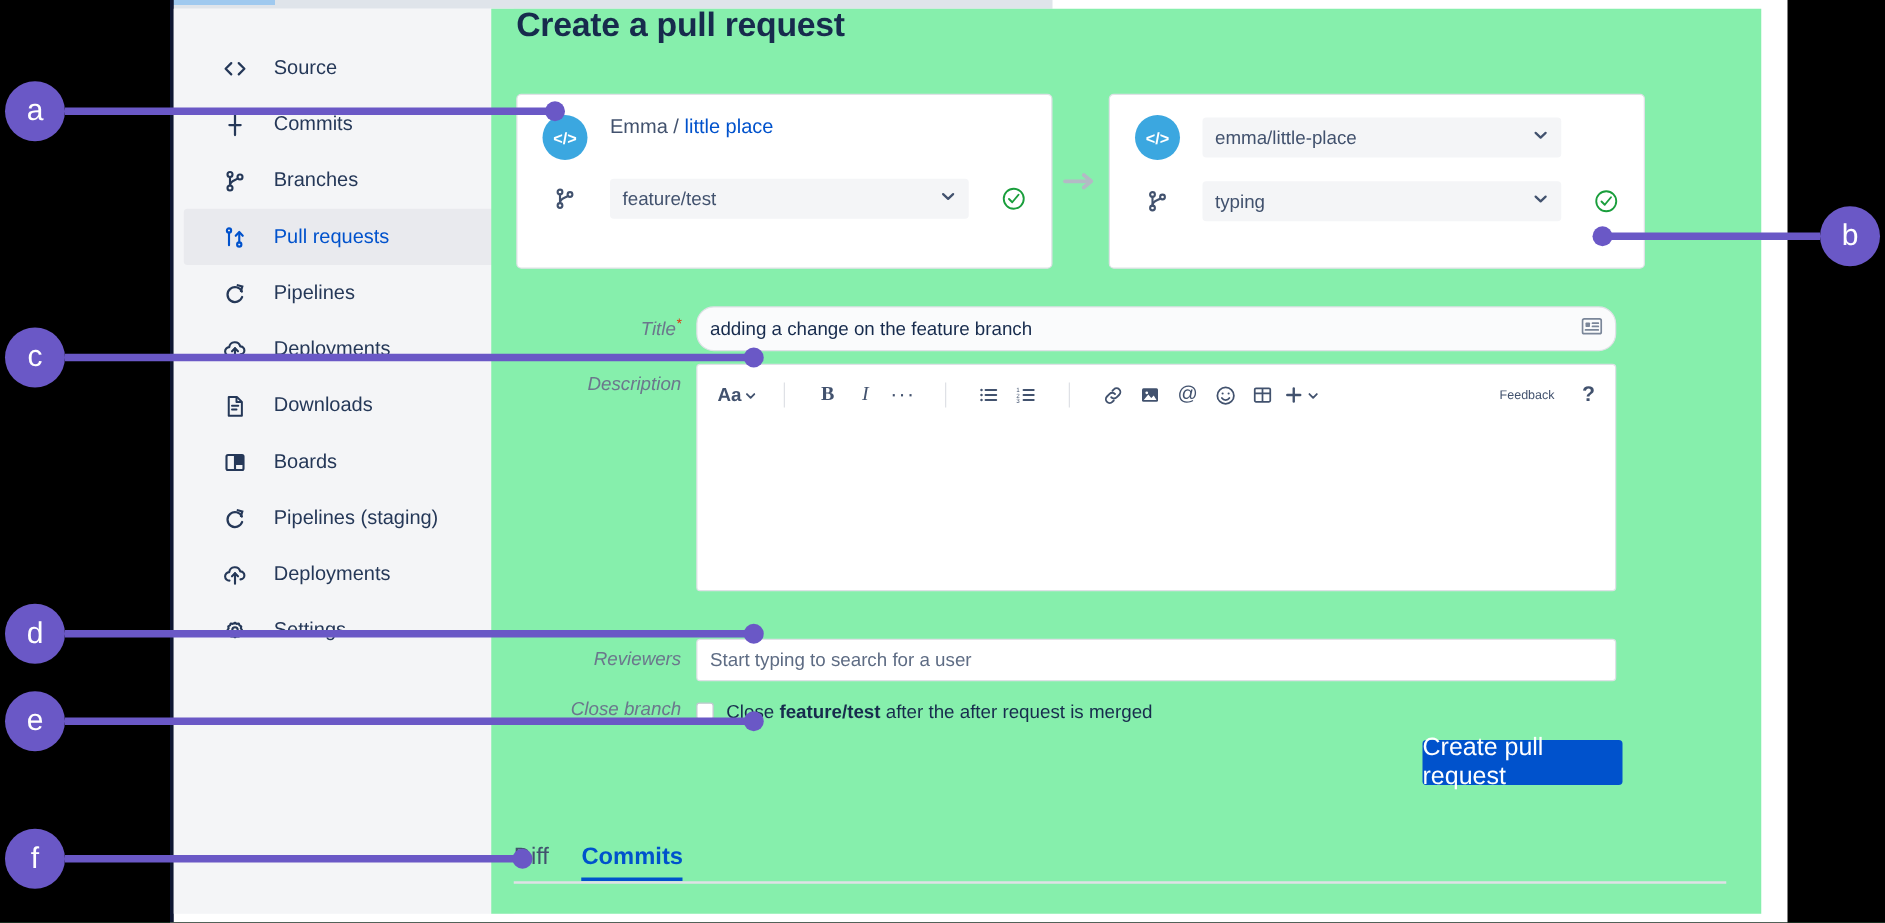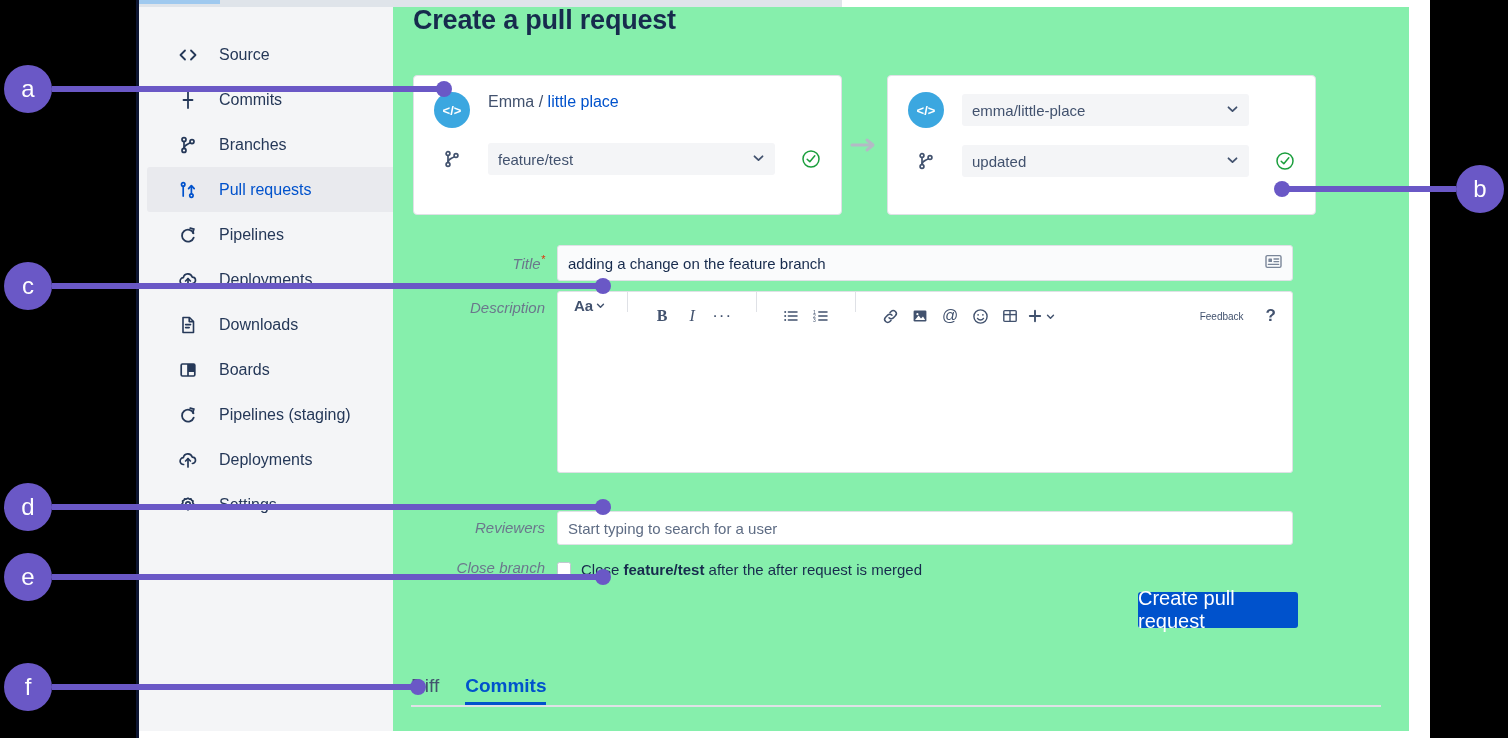--- a/index.html
+++ b/index.html
@@ -73,33 +73,33 @@
   #arrow { position:absolute; left:437px; top:62px; width:28px; height:16px; }
 
   
   .form-label {
     position:absolute; text-align:right; font-size:15px; color:#6b778c;font-style:italic;
   }
   #title-label { left:0; top:246px; width:152px; }
   #req-star { color:#de350b; font-size:11px; vertical-align:super; }
   #title-input {
     position:absolute; left:164px; top:238px; width:736px; height:36px;
-    background:#fafbfc; border:1px solid #dfe1e6; border-radius:3px;
+    background:#fafbfc; border:1px solid #dfe1e6; border-radius:14px;
     display:flex; align-items:center; padding:0 10px;
     font-size:15px; color:#172b4d;
   }
   #title-tmpl-icon { position:absolute; right:10px; top:50%; transform:translateY(-50%); }
 
   #desc-label { left:0; top:292px; width:152px; }
   #desc-box {
     position:absolute; left:164px; top:284px; width:736px; height:182px;
     background:#fff; border:1px solid #dfe1e6; border-radius:3px;
   }
   #desc-toolbar {
-    display:flex; height:48px; padding:0 16px; gap:12px;
+    display:flex; align-items:center; height:48px; padding:0 16px; gap:12px;
   }
   .tb-ico { width:26px; height:26px; display:flex; align-items:center; justify-content:center; color:#42526e; }
   .tb-sep { width:1px; height:20px; background:#dfe1e6; margin:0 9px; }
   .tb-grp { display:flex; align-items:center; gap:4px; }
   #tb-right { margin-left:auto; display:flex; align-items:center; gap:22px; }
   #tb-feedback { font-size:10px; color:#42526e; }
   #tb-help { font-size:17px; color:#42526e; font-weight:600; }
 
   #rev-label { left:0; top:512px; width:152px; }
   #rev-input {
@@ -344,21 +344,21 @@
             <span class="branch-ico">
               <svg width="20" height="20" viewBox="0 0 20 20" fill="none" stroke="#42526e" stroke-width="1.7" stroke-linecap="round">
                   <circle cx="6" cy="4.6" r="1.9"></circle>
                   <circle cx="6" cy="15.4" r="1.9"></circle>
                   <circle cx="14" cy="6.6" r="1.9"></circle>
                   <path d="M6 6.5v7"></path>
                   <path d="M12.2 7.9c-2.2 1.6-6.2 1.8-6.2 5.5"></path>
                 </svg>
             </span>
             <span class="select-box">
-              <span>updated</span>
+              <span>typing</span>
               <span class="chev">
                 <svg width="13" height="13" viewBox="0 0 13 13" fill="none" stroke="#42526e" stroke-width="1.8" stroke-linecap="round" stroke-linejoin="round">
                     <polyline points="2.5,4.8 6.5,8.6 10.5,4.8"></polyline>
                   </svg>
               </span>
             </span>
             <span class="ok-check">
               <svg width="20" height="20" viewBox="0 0 20 20" fill="none" stroke="#1a9e3c" stroke-width="1.5">
                   <circle cx="10" cy="10" r="8"></circle>
                   <polyline points="6.2,10.2 8.8,12.8 13.8,6.8" stroke-linecap="round" stroke-linejoin="round"></polyline>

